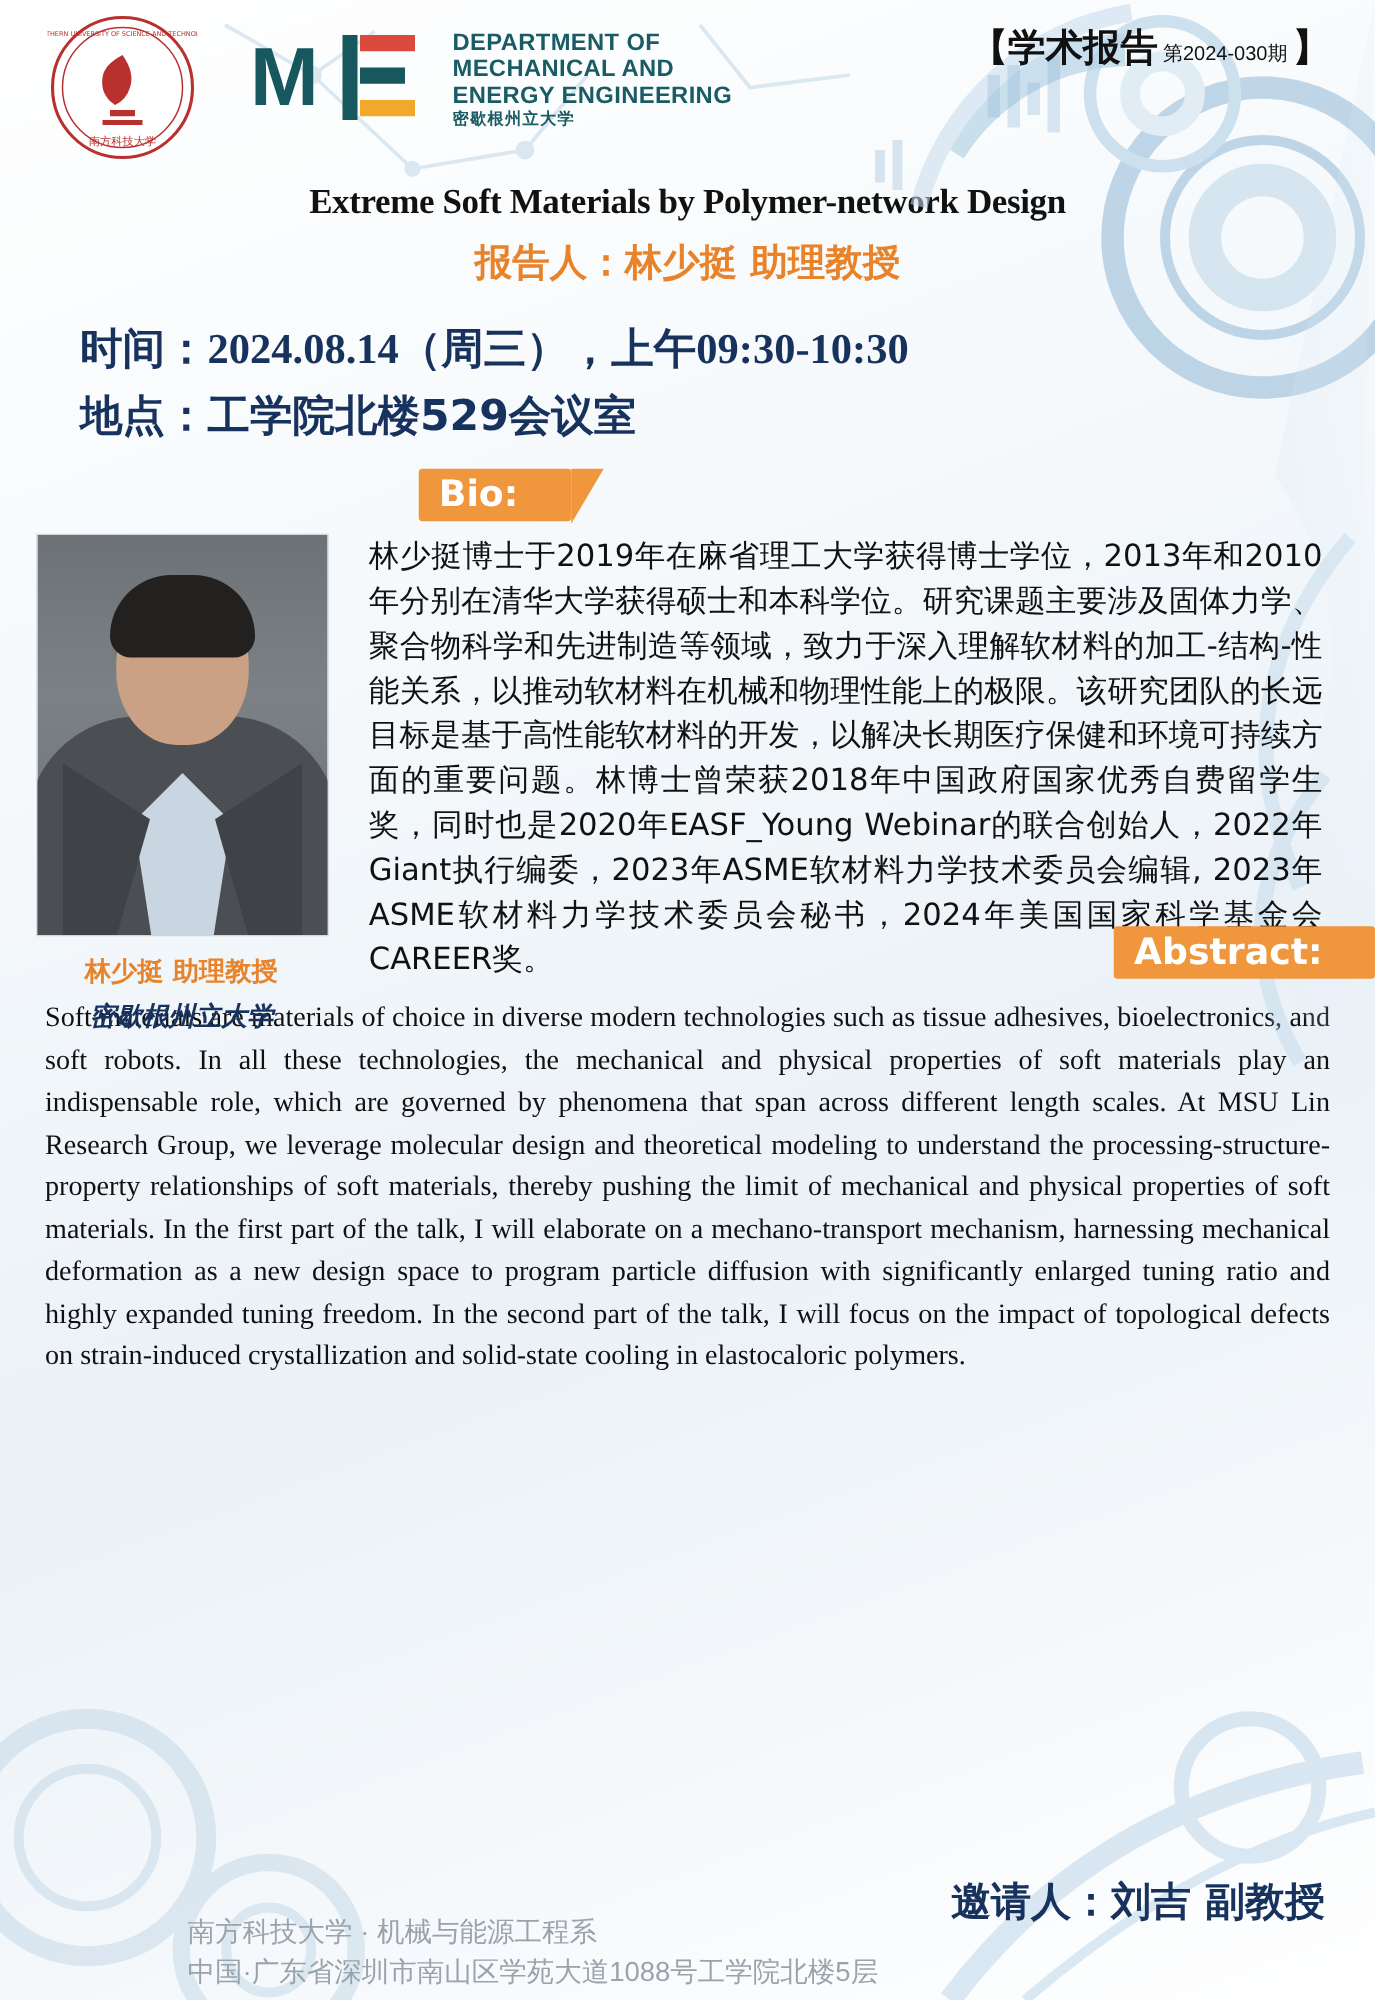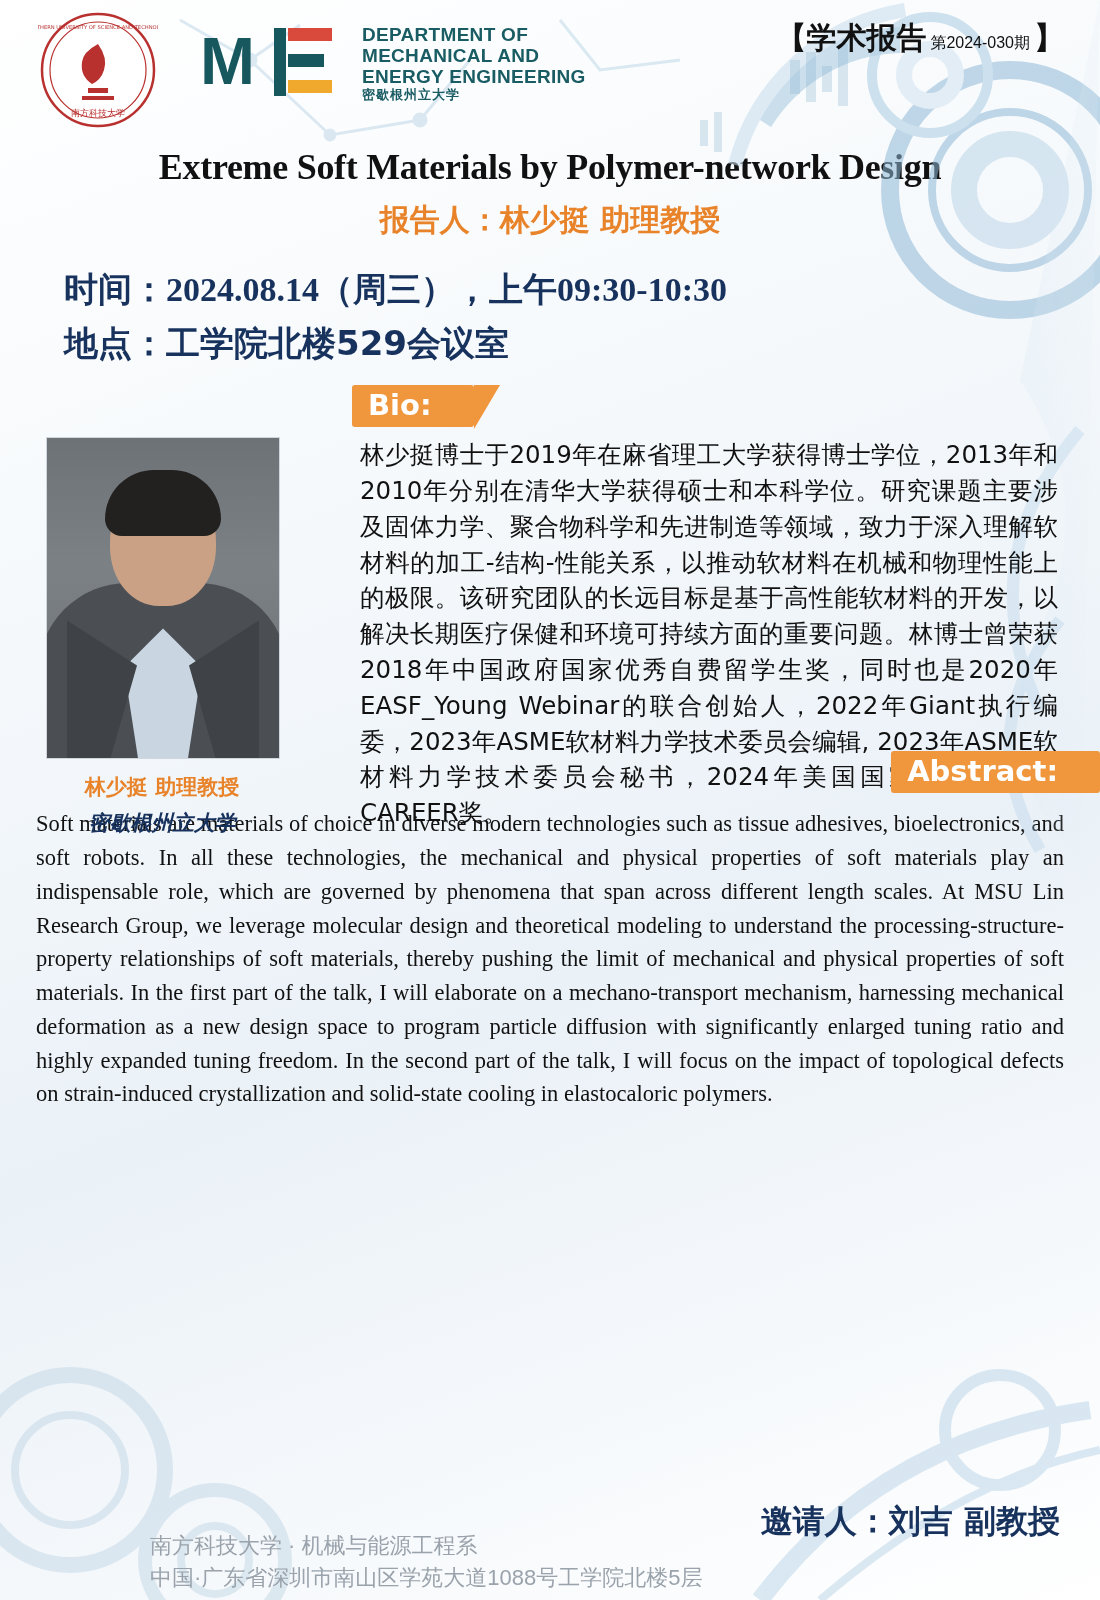--- a/index.html
+++ b/index.html
@@ -74,21 +74,21 @@
     font-weight: bold;
   }
   .issue-box .num {
     font-family: "Liberation Sans", sans-serif;
     font-size: 16px;
   }
 
   
   .title {
     text-align: center;
-    font-size: 36px;
+    font-size: 28px;
     font-weight: bold;
     color: #111;
     margin: 6px 20px 0 20px;
     letter-spacing: -0.3px;
     font-family: "Liberation Serif", serif;
   }
   .speaker {
     text-align: center;
     margin-top: 12px;
     font-size: 30px;
@@ -129,21 +129,21 @@
     width: 0; height: 0;
     border-top: 0 solid transparent;
     border-bottom: 44px solid transparent;
     border-left: 26px solid #f0963c;
   }
 
   
   .bio-area {
     position: relative;
     margin-top: 16px;
-    padding-left: 42px;
+    padding-left: 25px;
   }
   .bio-tag-wrap { margin-left: 310px; }
 
   .bio-row {
     display: flex;
     margin-top: 10px;
   }
   .photo-col { width: 270px; flex: 0 0 270px; }
   .photo {
     width: 232px;
@@ -206,21 +206,20 @@
   .photo-caption .n2 { color: #18325e; font-size: 21px; margin-top: 8px; font-style: italic; }
 
   .bio-text {
     flex: 1;
     padding-right: 42px;
     font-size: 24.5px;
     line-height: 1.46;
     color: #111;
     text-align: justify;
     font-family: "DejaVu Sans", sans-serif;
-    margin-left: 48px;
   }
 
   
   .abs-tag-wrap { margin-left: 38px; margin-top: -86px; position: relative; z-index: 3; text-align: right; }
   .abstract {
     margin: 14px 36px 0 36px;
     font-size: 22.5px;
     line-height: 1.5;
     text-align: justify;
     color: #111;

